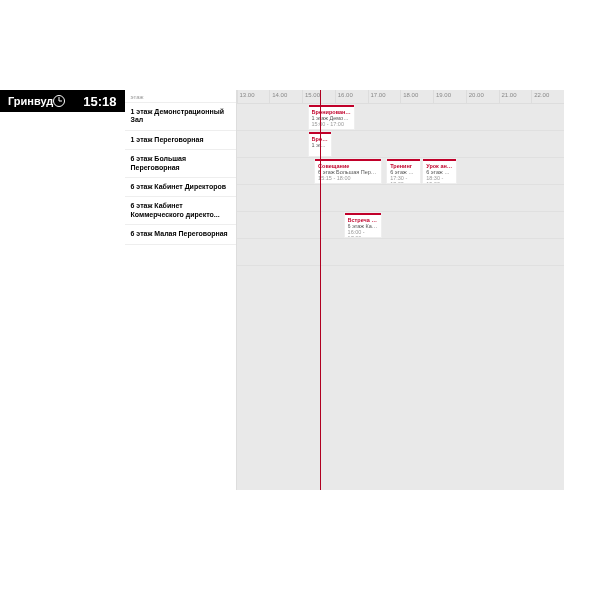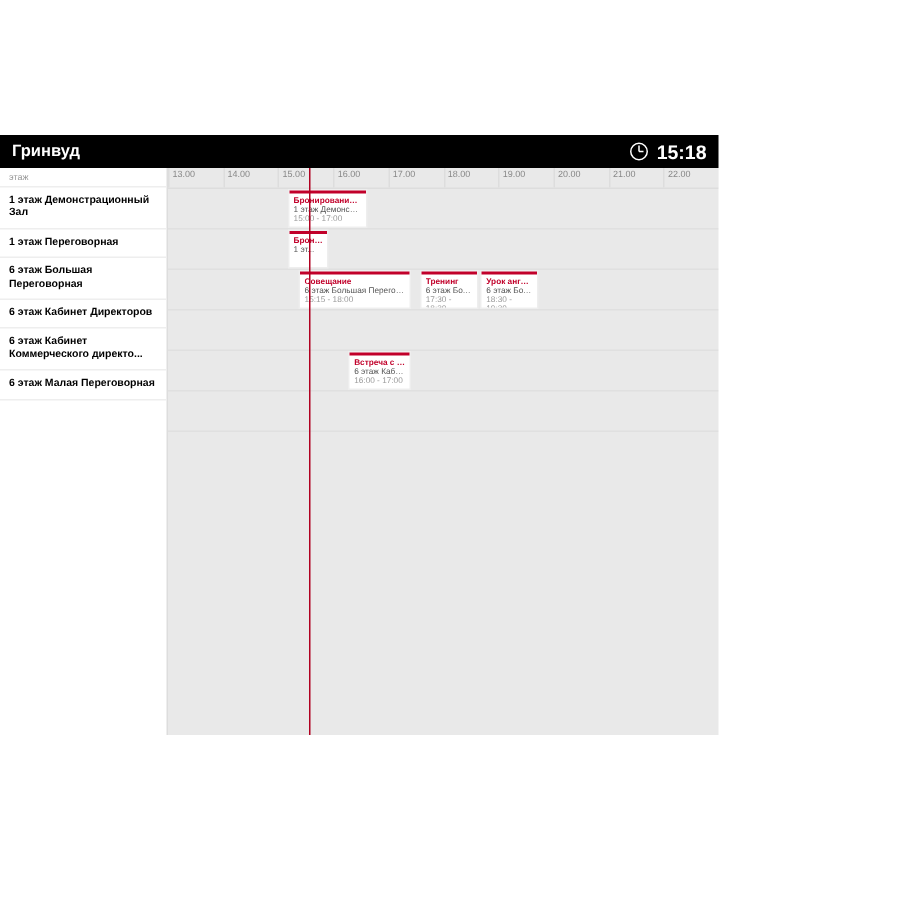--- a/index.html
+++ b/index.html
@@ -1,24 +1,24 @@
 <!DOCTYPE html>
 <html><head>
 <meta charset="utf-8">
 <style>
   * { box-sizing: border-box; margin: 0; padding: 0; }
   body { font-family: Arial, Helvetica, sans-serif; background: #fff; width: 600px; height: 600px; overflow: hidden; }
-  .canvas { width: 479px; height: 600px; padding: 90px 0 110px 0; display: flex; flex-direction: column; }
+  .canvas { width: 564px; height: 600px; padding: 90px 0 110px 0; display: flex; }
   .header {
     background: #000; color: #fff; height: 22px;
     display: flex; align-items: center; justify-content: space-between;
     padding: 0 8px; font-weight: bold;
   }
   .header-title { font-size: 11px; }
-  .header-right { display: flex; align-items: center; gap: 6px; }
+  .header-right { display: flex; align-items: center; gap: 18px; }
   .clock-icon { width: 12px; height: 12px; border: 1.5px solid #fff; border-radius: 50%; position: relative; }
   .clock-icon::before { content:''; position:absolute; left:50%; top:50%; width:1px; height:4px; background:#fff; transform-origin: bottom; transform: translate(-50%,-100%); }
   .clock-icon::after  { content:''; position:absolute; left:50%; top:50%; width:1px; height:3px; background:#fff; transform-origin: bottom; transform: translate(-50%,-100%) rotate(90deg); }
   .header-time { font-size: 13px; font-weight: bold; }
   .header-date { font-size: 10px; font-weight: normal; }
 
   .body { flex: 1; display: flex; background: #e9e9e9; position: relative; overflow: hidden; }
   .sidebar { width: 112px; background: #fff; border-right: 1px solid #ddd; font-size: 7px; }
   .sidebar-head { color:#999; padding: 4px 6px 2px; font-size:6px; border-bottom:1px solid #eee; }
   .room { padding: 5px 6px; border-bottom: 1px solid #eee; font-weight: bold; line-height: 1.2; }

